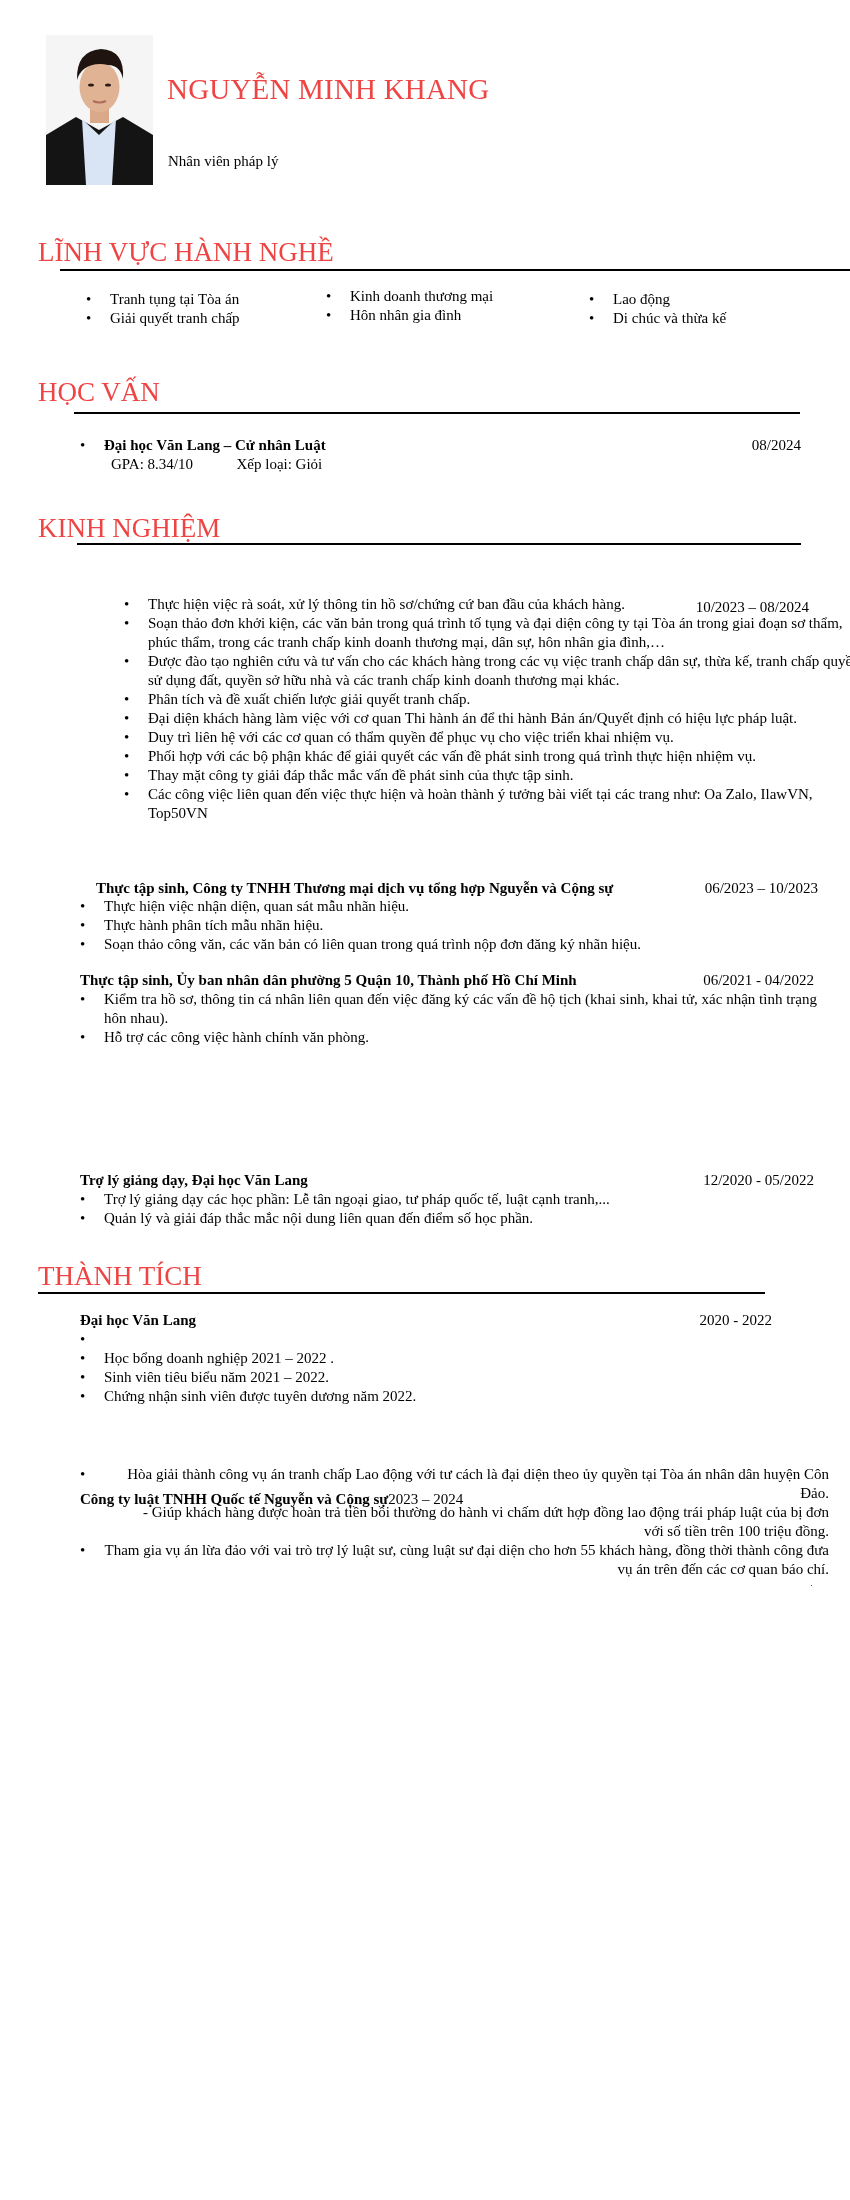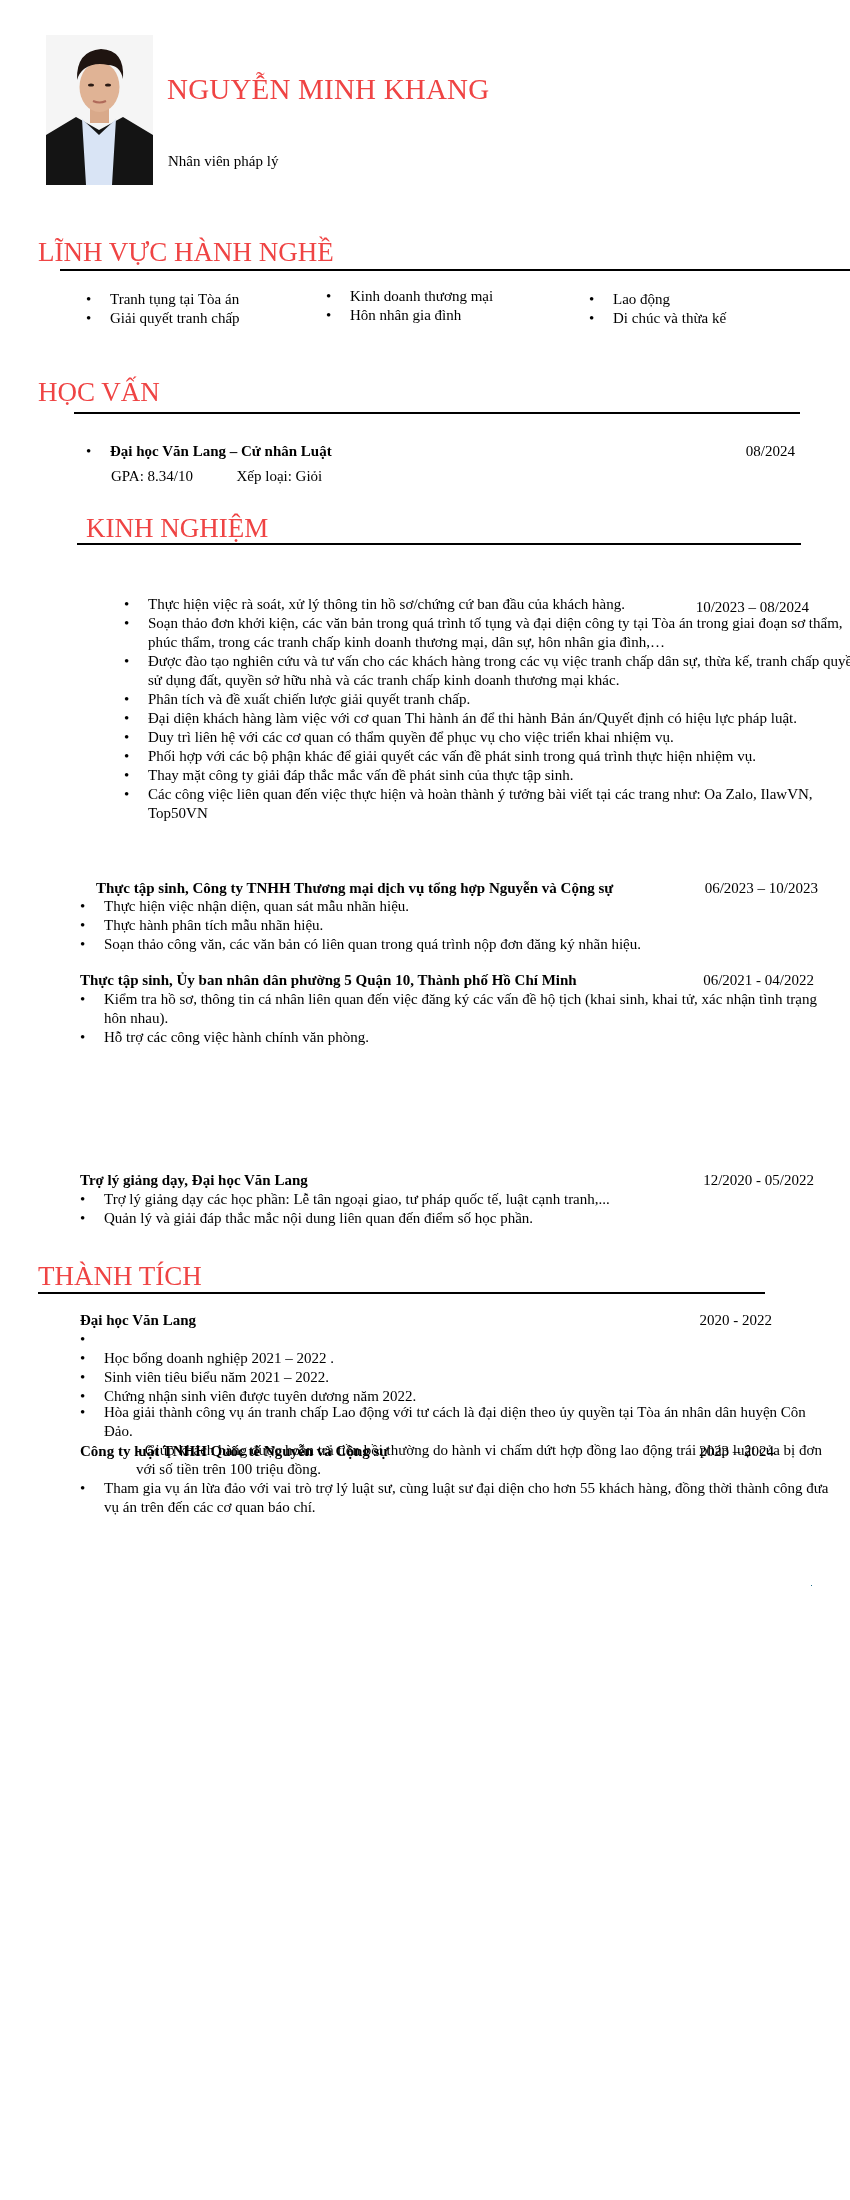--- a/index.html
+++ b/index.html
@@ -69,34 +69,34 @@
 </ul>
 <ul class="b abs" style="left:613px; top:290px;">
   <li>Lao động</li>
   <li>Di chúc và thừa kế</li>
 </ul>
 
 <div class="abs h2 blue" style="top:376px;">HỌC VẤN</div>
 <div class="abs rule" style="left:74px; top:412px; width:726px;"></div>
 
 <div class="abs" style="left:104px; top:436px; width:697px;">
-  <ul class="b" style="margin:6px;">
+  <ul class="b" style="margin:0;">
     <li style="display:flex; justify-content:space-between;">
       <span class="bold">Đại học Văn Lang – Cử nhân Luật</span>
       <span>08/2024</span>
     </li>
   </ul>
   <div style="padding-left:7px;">
     <span>GPA: 8.34/10</span>
     <span style="display:inline-block; width:36px;"></span>
     <span>Xếp loại: Giỏi</span>
   </div>
 </div>
 
-<div class="abs h2 blue" style="top:512px;margin-left:48px;">KINH NGHIỆM</div>
+<div class="abs h2 blue" style="top:512px;">KINH NGHIỆM</div>
 <div class="abs rule" style="left:77px; top:543px; width:724px;"></div>
 
 <div class="abs right" style="left:599px; top:576px; width:210px;margin-top:22px;">10/2023 – 08/2024</div>
 <ul class="b abs" style="left:104px; top:595px; width:725px;margin-left:44px;">
   <li>Thực hiện việc rà soát, xử lý thông tin hồ sơ/chứng cứ ban đầu của khách hàng.</li>
   <li>Soạn thảo đơn khởi kiện, các văn bản trong quá trình tố tụng và đại diện công ty tại Tòa án trong giai đoạn sơ thẩm, phúc thẩm, trong các tranh chấp kinh doanh thương mại, dân sự, hôn nhân gia đình,…</li>
   <li>Được đào tạo nghiên cứu và tư vấn cho các khách hàng trong các vụ việc tranh chấp dân sự, thừa kế, tranh chấp quyền sử dụng đất, quyền sở hữu nhà và các tranh chấp kinh doanh thương mại khác.</li>
   <li>Phân tích và đề xuất chiến lược giải quyết tranh chấp.</li>
   <li>Đại diện khách hàng làm việc với cơ quan Thi hành án để thi hành Bản án/Quyết định có hiệu lực pháp luật.</li>
   <li>Duy trì liên hệ với các cơ quan có thẩm quyền để phục vụ cho việc triển khai nhiệm vụ.</li>
@@ -140,25 +140,25 @@
   <span class="bold">Đại học Văn Lang</span>
   <span>2020 - 2022</span>
 </div>
 <ul class="b abs" style="left:104px; top:1330px; width:725px;">
   <li style="height:19px;"></li>
   <li>Học bổng doanh nghiệp 2021 – 2022 .</li>
   <li>Sinh viên tiêu biểu năm 2021 – 2022.</li>
   <li style="padding-left:-2px;">Chứng nhận sinh viên được tuyên dương năm 2022.</li>
 </ul>
 
-<div class="abs" style="left:80px; top:1442px; width:694px; display:flex; justify-content:space-between;">
+<div class="abs" style="left:80px; top:1490px; width:694px; display:flex; ">
   <span class="bold">Công ty luật TNHH Quốc tế Nguyễn và Cộng sự</span>
   <span>2023 – 2024</span>
 </div>
-<ul class="b abs" style="left:104px; top:1403px; width:725px;">
+<ul class="b abs" style="left:104px; top:1465px; width:725px;text-align:right;">
   <li>Hòa giải thành công vụ án tranh chấp Lao động với tư cách là đại diện theo ủy quyền tại Tòa án nhân dân huyện Côn Đảo.</li>
   <li style="list-style:none;" class="sub-wrap">
     <div style="padding-left:32px; text-indent:0;">- Giúp khách hàng được hoàn trả tiền bồi thường do hành vi chấm dứt hợp đồng lao động trái pháp luật của bị đơn với số tiền trên 100 triệu đồng.</div>
   </li>
   <li>Tham gia vụ án lừa đảo với vai trò trợ lý luật sư, cùng luật sư đại diện cho hơn 55 khách hàng, đồng thời thành công đưa vụ án trên đến các cơ quan báo chí.</li>
 </ul>
 <style>
   li.sub-wrap::before { content: "" !important; }
 </style>
 

